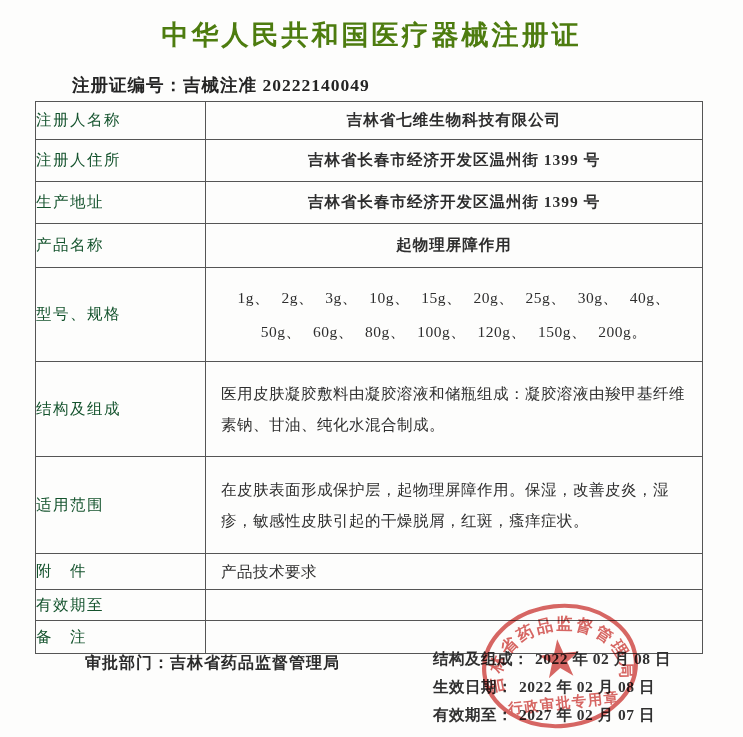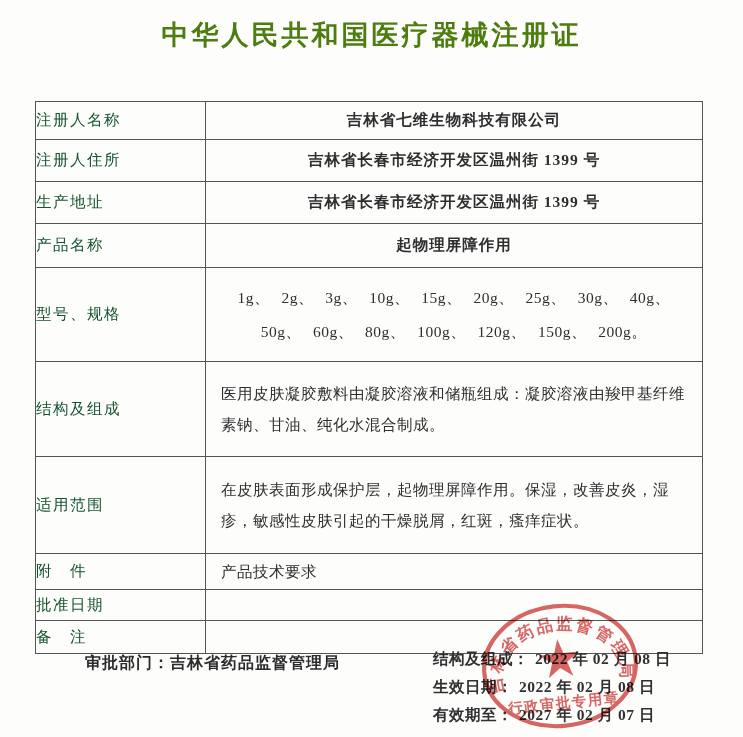--- a/index.html
+++ b/index.html
@@ -111,20 +111,21 @@
     pointer-events: none;
   }
 </style>
 </head>
 <body>
 
 <div class="page">
 
   <div class="doc-title">中华人民共和国医疗器械注册证</div>
 
+  <div class="cert-no"><span>注册证编号：</span><span>吉械注准 20222140049</span></div>
 
   <table class="cert">
     <tbody>
         <tr class="r1">
       <td class="lbl">注册人名称</td>
       <td class="val center">吉林省七维生物科技有限公司</td>
     </tr>
     <tr class="r2">
       <td class="lbl">注册人住所</td>
       <td class="val center">吉林省长春市经济开发区温州街 1399 号</td>
@@ -147,21 +148,21 @@
     </tr>
     <tr class="r7">
       <td class="lbl">适用范围</td>
       <td class="val left">在皮肤表面形成保护层，起物理屏障作用。保湿，改善皮炎，湿疹，敏感性皮肤引起的干燥脱屑，红斑，瘙痒症状。</td>
     </tr>
     <tr class="r8">
       <td class="lbl">附　件</td>
       <td class="val left">产品技术要求</td>
     </tr>
     <tr class="r9">
-      <td class="lbl">批准日期</td>
+      <td class="lbl">有效期至</td>
       <td class="val left"></td>
     </tr>
     <tr class="r10">
       <td class="lbl">备　注</td>
       <td class="val left"></td>
     </tr>
   </tbody>
     </table>
 
   <div class="dept-line"><span>审批部门：</span><span>吉林省药品监督管理局</span></div>

